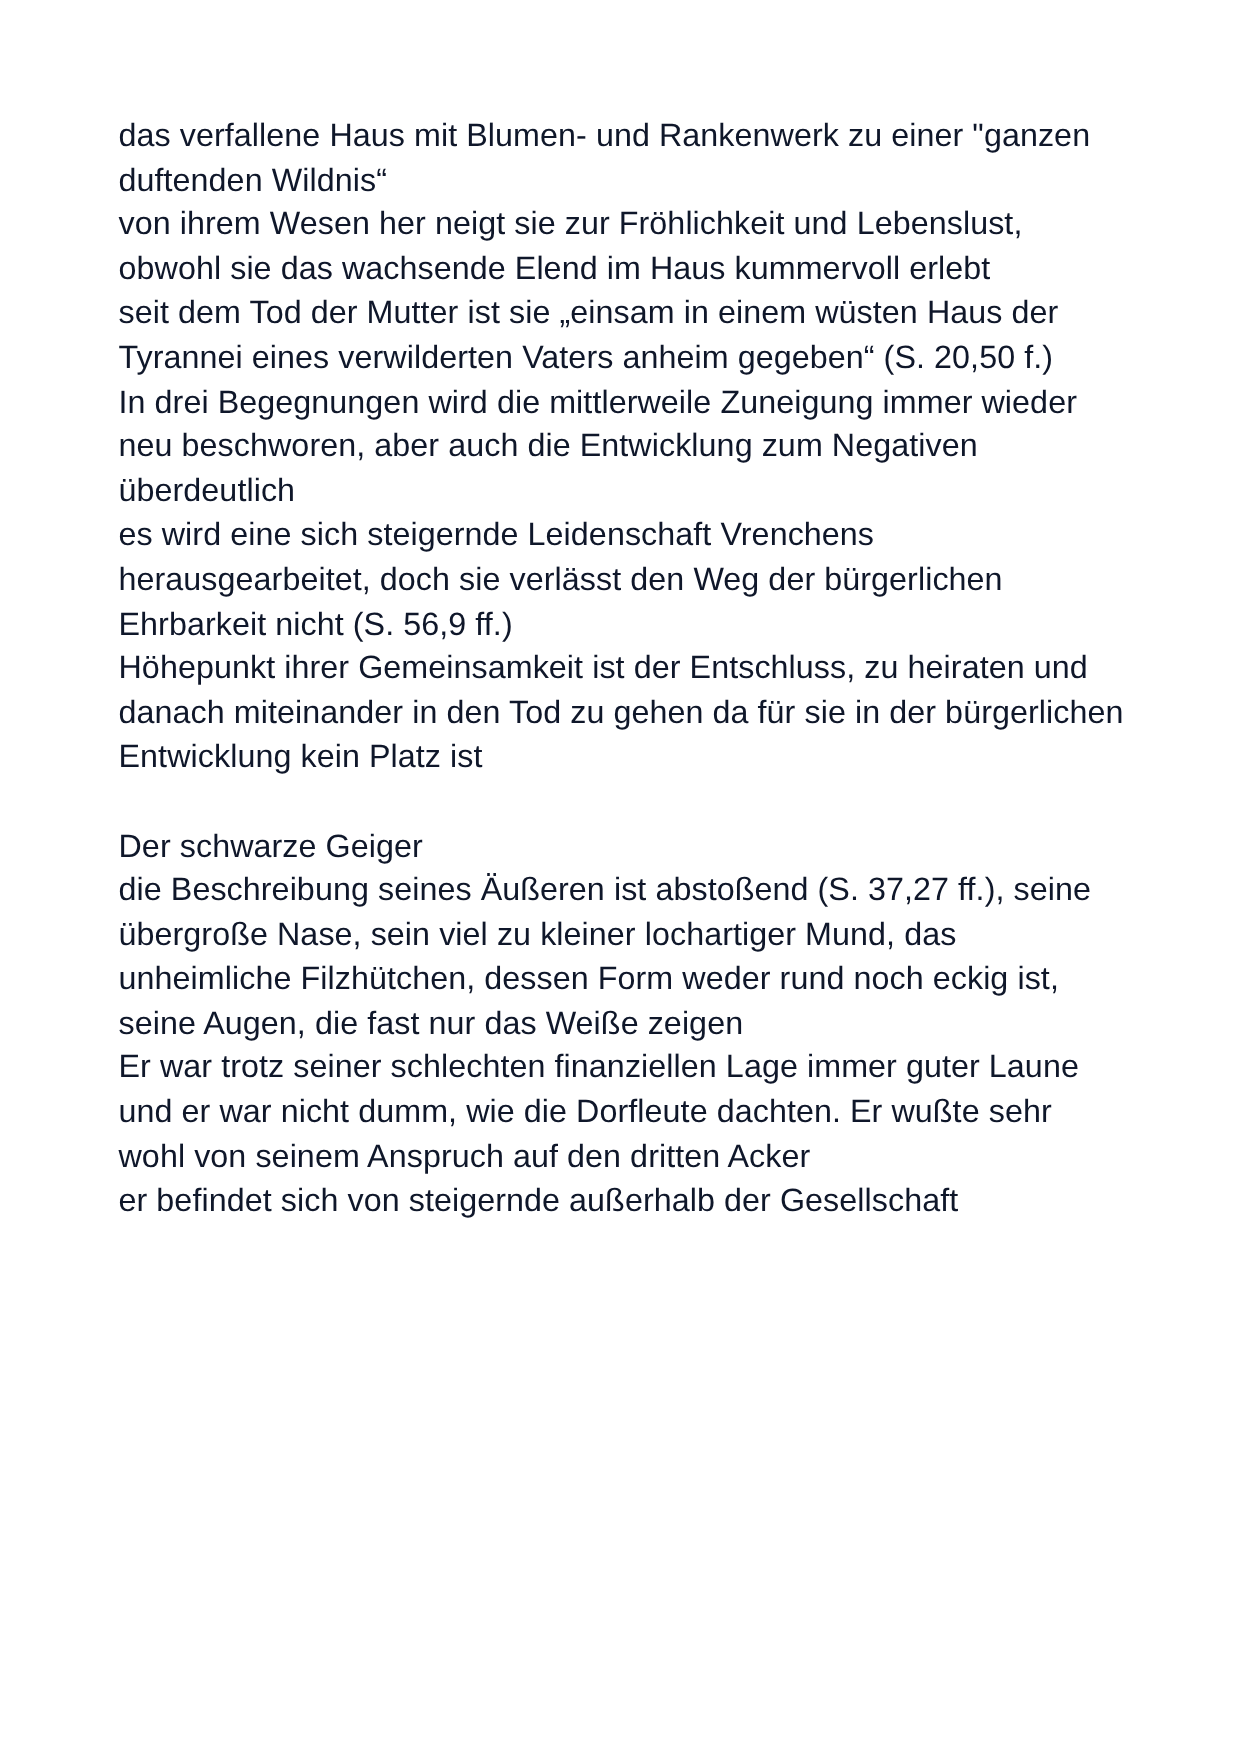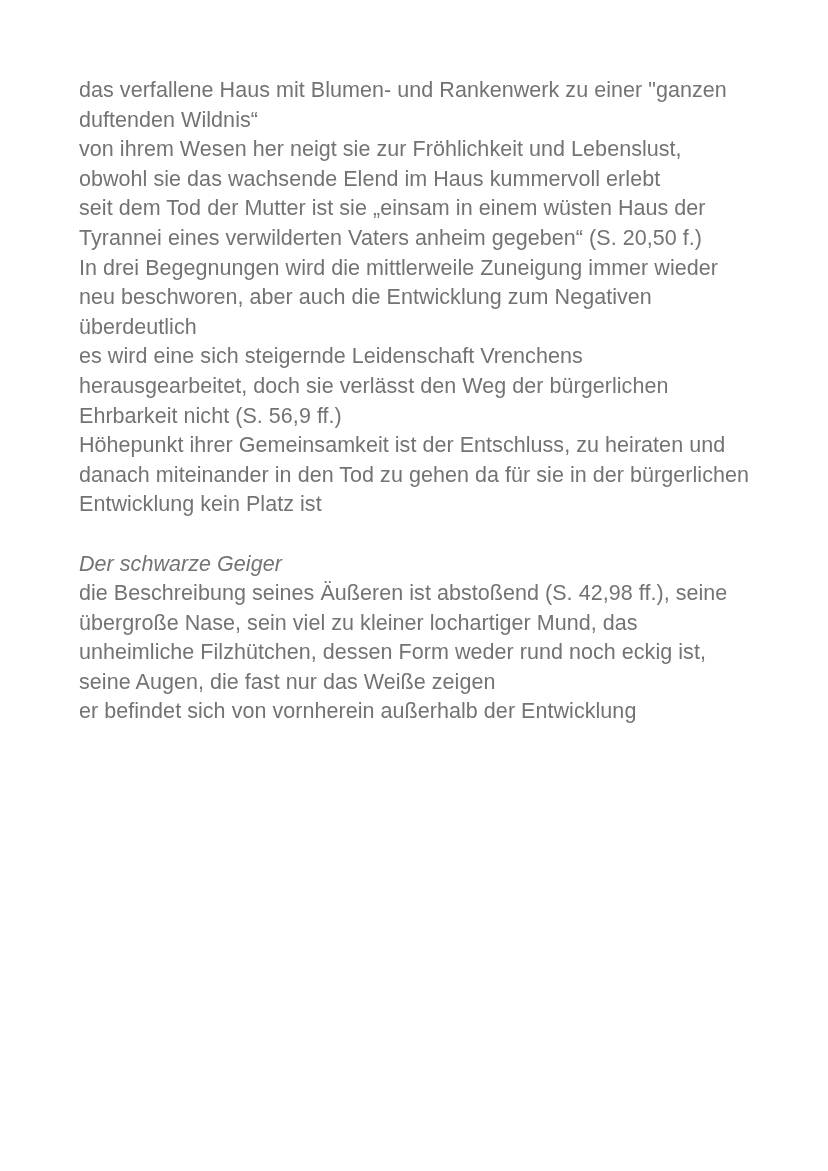--- a/index.html
+++ b/index.html
@@ -18,51 +18,51 @@
     box-sizing: border-box;
     width: 828px;
     height: 1171px;
     padding: 76px 78px 0 79px;
     background: #ffffff;
   }
   .doc-body {
     font-size: 21.5px;
     line-height: 29.6px;
     letter-spacing: 0.05px;
-    color: #737373;
+    color: #0f172a;
   }
   .para {
     margin: 0;
     white-space: normal;
   }
   .blank-line {
     height: 29.6px;
   }
   .section-head {
     margin: 0;
     font-weight: normal;
     font-size: 21.5px;
     line-height: 29.6px;
-    font-style: italic;
   }
 </style>
 </head>
 <body>
 
 <div class="page">
   <div class="doc-body">
 
     <p class="para">das verfallene Haus mit Blumen- und Rankenwerk zu einer "ganzen duftenden Wildnis“</p>
     <p class="para">von ihrem Wesen her neigt sie zur Fröhlichkeit und Lebenslust, obwohl sie das wachsende Elend im Haus kummervoll erlebt</p>
     <p class="para">seit dem Tod der Mutter ist sie „einsam in einem wüsten Haus der Tyrannei eines verwilderten Vaters anheim gegeben“ (S. 20,50 f.)</p>
     <p class="para">In drei Begegnungen wird die mittlerweile Zuneigung immer wieder neu beschworen, aber auch die Entwicklung zum Negativen überdeutlich</p>
     <p class="para">es wird eine sich steigernde Leidenschaft Vrenchens herausgearbeitet, doch sie verlässt den Weg der bürgerlichen Ehrbarkeit nicht (S. 56,9 ff.)</p>
     <p class="para">Höhepunkt ihrer Gemeinsamkeit ist der Entschluss, zu heiraten und danach miteinander in den Tod zu gehen da für sie in der bürgerlichen Entwicklung kein Platz ist</p>
 
     <div class="blank-line"></div>
 
     <p class="section-head">Der schwarze Geiger</p>
 
-    <p class="para">die Beschreibung seines Äußeren ist abstoßend (S. 42,98 ff.), seine übergroße Nase, sein viel zu kleiner lochartiger Mund, das unheimliche Filzhütchen, dessen Form weder rund noch eckig ist, seine Augen, die fast nur das Weiße zeigen</p>
-    <p class="para">er befindet sich von vornherein außerhalb der Entwicklung</p>
+    <p class="para">die Beschreibung seines Äußeren ist abstoßend (S. 37,27 ff.), seine übergroße Nase, sein viel zu kleiner lochartiger Mund, das unheimliche Filzhütchen, dessen Form weder rund noch eckig ist, seine Augen, die fast nur das Weiße zeigen</p>
+    <p class="para">Er war trotz seiner schlechten finanziellen Lage immer guter Laune und er war nicht dumm, wie die Dorfleute dachten. Er wußte sehr wohl von seinem Anspruch auf den dritten Acker</p>
+    <p class="para">er befindet sich von steigernde außerhalb der Gesellschaft</p>
 
   </div>
 </div>
 
 </body></html>

